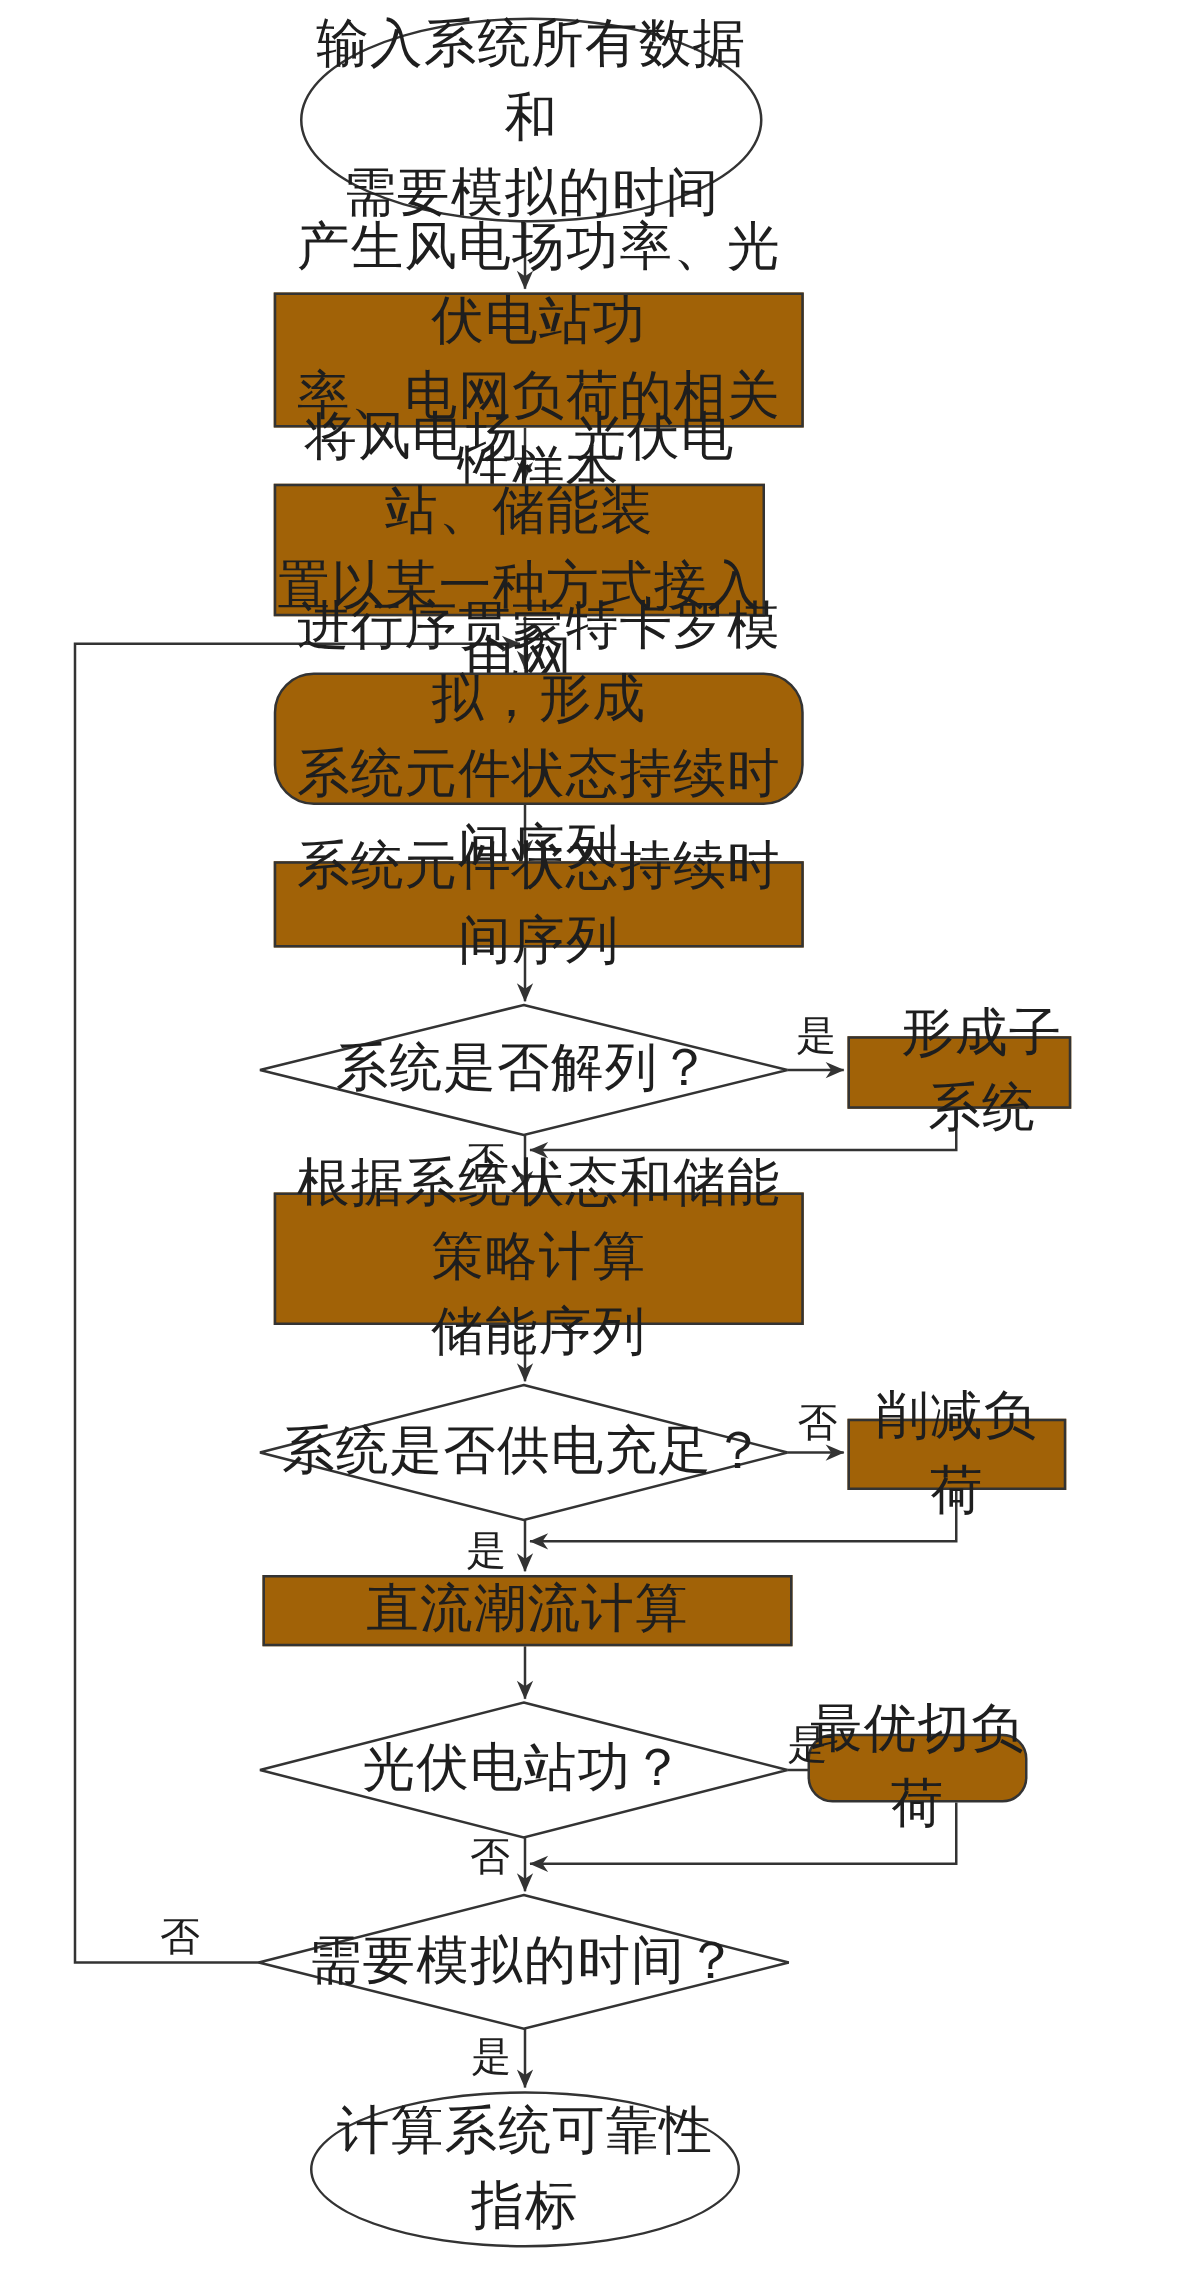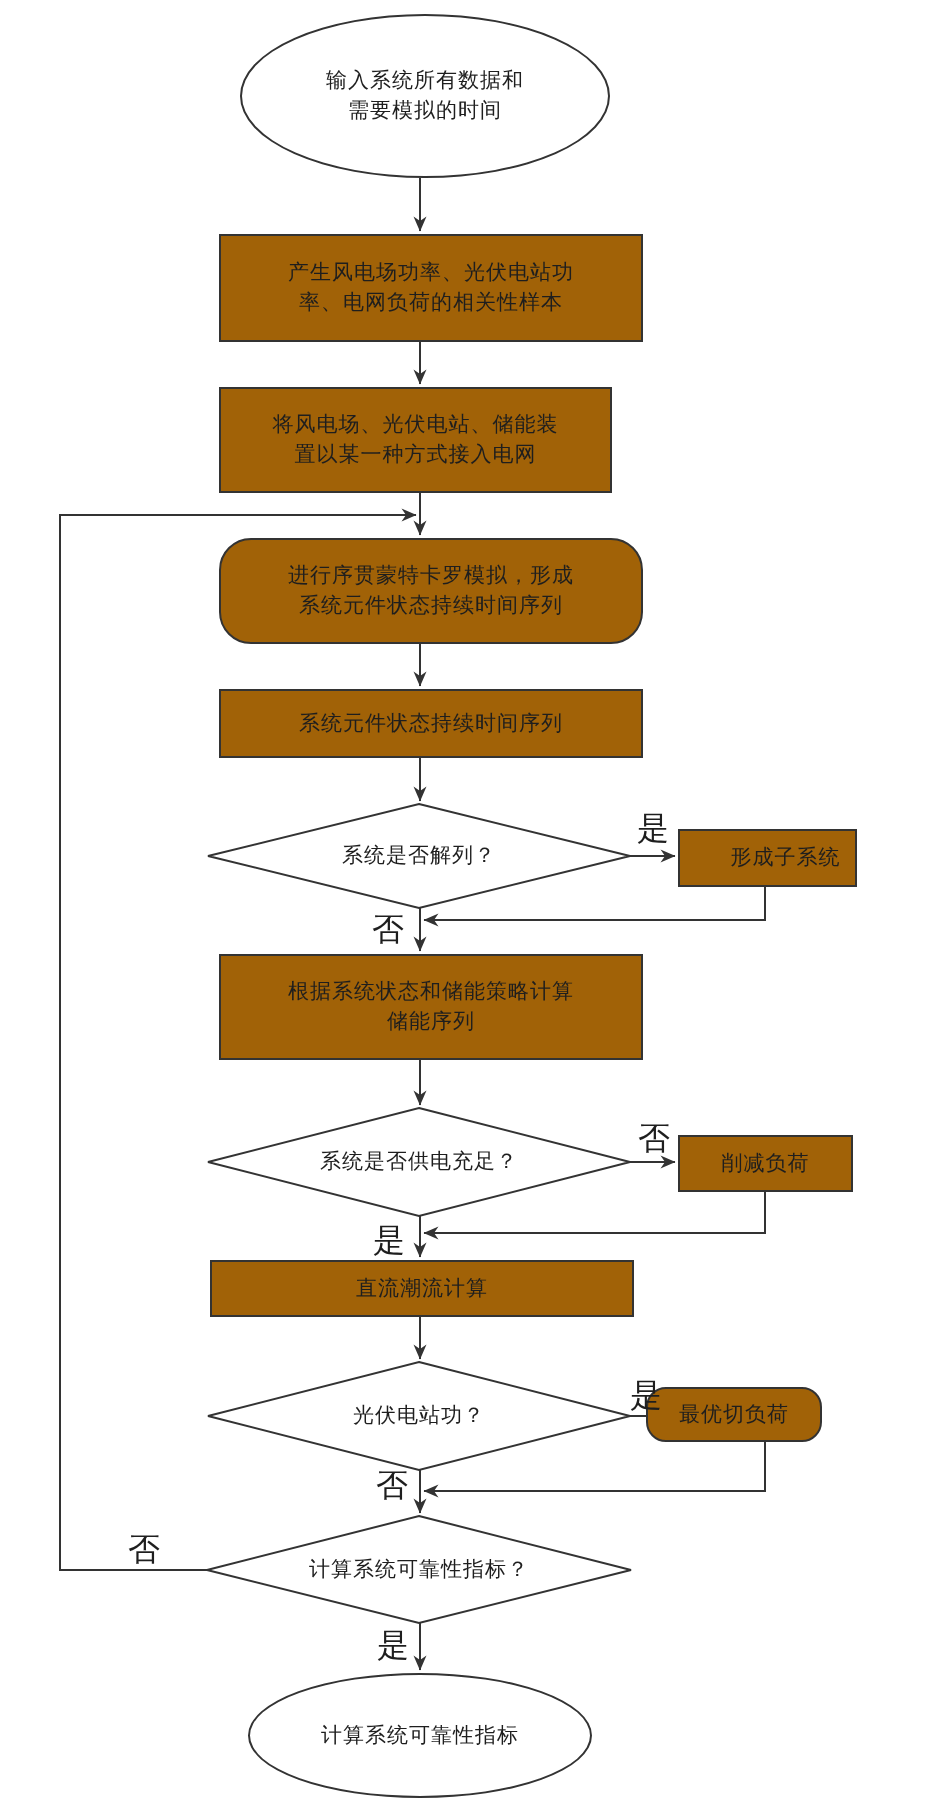--- a/index.html
+++ b/index.html
@@ -23,21 +23,21 @@
     z-index: 0;
   }
   .node {
     position: absolute;
     box-sizing: border-box;
     display: flex;
     align-items: center;
     justify-content: center;
     text-align: center;
     white-space: pre-line;
-    font-size: 21px;
+    font-size: 42px;
     line-height: 1.42;
     z-index: 1;
     letter-spacing: 1px;
   }
   .node.process {
     border: 2px solid #333333;
     background: #a16207;
   }
   .node.terminal {
     border: 2px solid #333333;
@@ -150,21 +150,21 @@
 
   <div class="node decision-text" style="left:208px; top:1362px; width:422px; height:108px;">
     <span>光伏电站功？</span>
   </div>
 
   <div class="node process" style="left:646px; top:1387px; width:176px; height:55px;border-radius:20px;">
     <span>最优切负荷</span>
   </div>
 
   <div class="node decision-text" style="left:207px; top:1516px; width:424px; height:107px;">
-    <span>计算系统可靠性指标？</span>
+    <span>需要模拟的时间？</span>
   </div>
 
   <div class="node terminal" style="left:248px; top:1673px; width:344px; height:125px;">
     <span>计算系统可靠性指标</span>
   </div>
 
   <div class="edge-label" style="left:653px; top:828px;">是</div>
   <div class="edge-label" style="left:388px; top:929px;">否</div>
   <div class="edge-label" style="left:654px; top:1138px;">否</div>
   <div class="edge-label" style="left:389px; top:1240px;">是</div>

